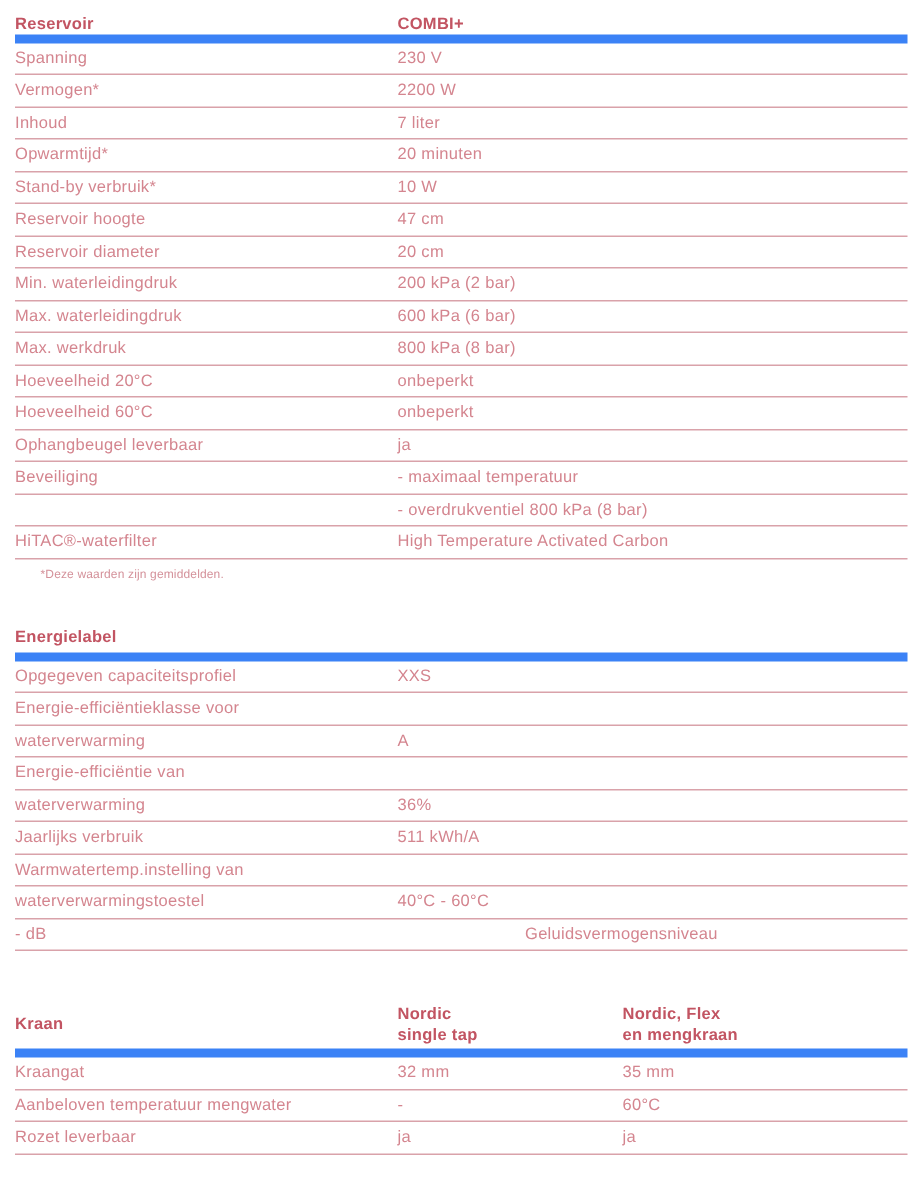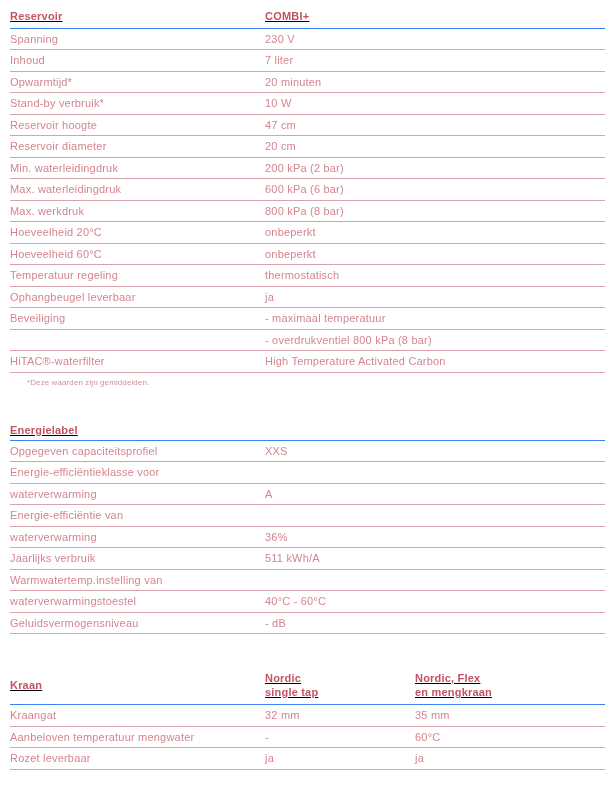--- a/index.html
+++ b/index.html
@@ -16,24 +16,23 @@
   .spec-table { width: 595px; }
   .row {
     display: flex;
     align-items: center;
     height: 21.5px;
     border-bottom: 1px solid #d9a2aa;
     padding-top: 0;
   }
   .row.header-row {
     height: 18.5px;
-    border-bottom: 1px solid #3b82f6;
+    border-bottom: 6px solid #3b82f6;
     padding-top: 0;
     align-items: flex-start;
-    text-decoration: underline;
   }
   .cell { display: block; }
   .c-label { width: 255px; flex: 0 0 255px; }
   .c-value { flex: 1 1 auto; }
   .c-mid   { width: 150px; flex: 0 0 150px; }
   .t { font-size: 11px; color: #d4858f; letter-spacing: 0.2px; }
   .h { font-size: 11px; font-weight: bold; color: #c25462; letter-spacing: 0.2px; }
   .footnote {
     margin-top: 5px;
     font-size: 8px;
@@ -59,20 +58,24 @@
   <div class="spec-table table-reservoir">
     <div class="row header-row">
       <span class="cell c-label h">Reservoir</span>
       <span class="cell c-value h">COMBI+</span>
     </div>
     <div class="row">
       <span class="cell c-label t">Spanning</span>
       <span class="cell c-value t">230 V</span>
     </div>
     <div class="row">
+      <span class="cell c-label t">Vermogen*</span>
+      <span class="cell c-value t">2200 W</span>
+    </div>
+    <div class="row">
       <span class="cell c-label t">Inhoud</span>
       <span class="cell c-value t">7 liter</span>
     </div>
     <div class="row">
       <span class="cell c-label t">Opwarmtijd*</span>
       <span class="cell c-value t">20 minuten</span>
     </div>
     <div class="row">
       <span class="cell c-label t">Stand-by verbruik*</span>
       <span class="cell c-value t">10 W</span>
@@ -97,24 +100,20 @@
       <span class="cell c-label t">Max. werkdruk</span>
       <span class="cell c-value t">800 kPa (8 bar)</span>
     </div>
     <div class="row">
       <span class="cell c-label t">Hoeveelheid 20°C</span>
       <span class="cell c-value t">onbeperkt</span>
     </div>
     <div class="row">
       <span class="cell c-label t">Hoeveelheid 60°C</span>
       <span class="cell c-value t">onbeperkt</span>
-    </div>
-    <div class="row">
-      <span class="cell c-label t">Temperatuur regeling</span>
-      <span class="cell c-value t">thermostatisch</span>
     </div>
     <div class="row">
       <span class="cell c-label t">Ophangbeugel leverbaar</span>
       <span class="cell c-value t">ja</span>
     </div>
     <div class="row">
       <span class="cell c-label t">Beveiliging</span>
       <span class="cell c-value t">- maximaal temperatuur</span>
     </div>
     <div class="row">
@@ -159,22 +158,22 @@
     </div>
     <div class="row">
       <span class="cell c-label t">Warmwatertemp.instelling van</span>
       <span class="cell c-value t"></span>
     </div>
     <div class="row">
       <span class="cell c-label t">waterverwarmingstoestel</span>
       <span class="cell c-value t">40°C - 60°C</span>
     </div>
     <div class="row">
+      <span class="cell c-value t">- dB</span>
       <span class="cell c-label t">Geluidsvermogensniveau</span>
-      <span class="cell c-value t">- dB</span>
     </div>
   </div>
 
   <div class="spec-table table-kraan">
     <div class="row header-row">
       <span class="cell c-label h">Kraan</span>
       <span class="cell c-mid h twolines">
         <span>Nordic</span><br>
         <span>single tap</span>
       </span>

